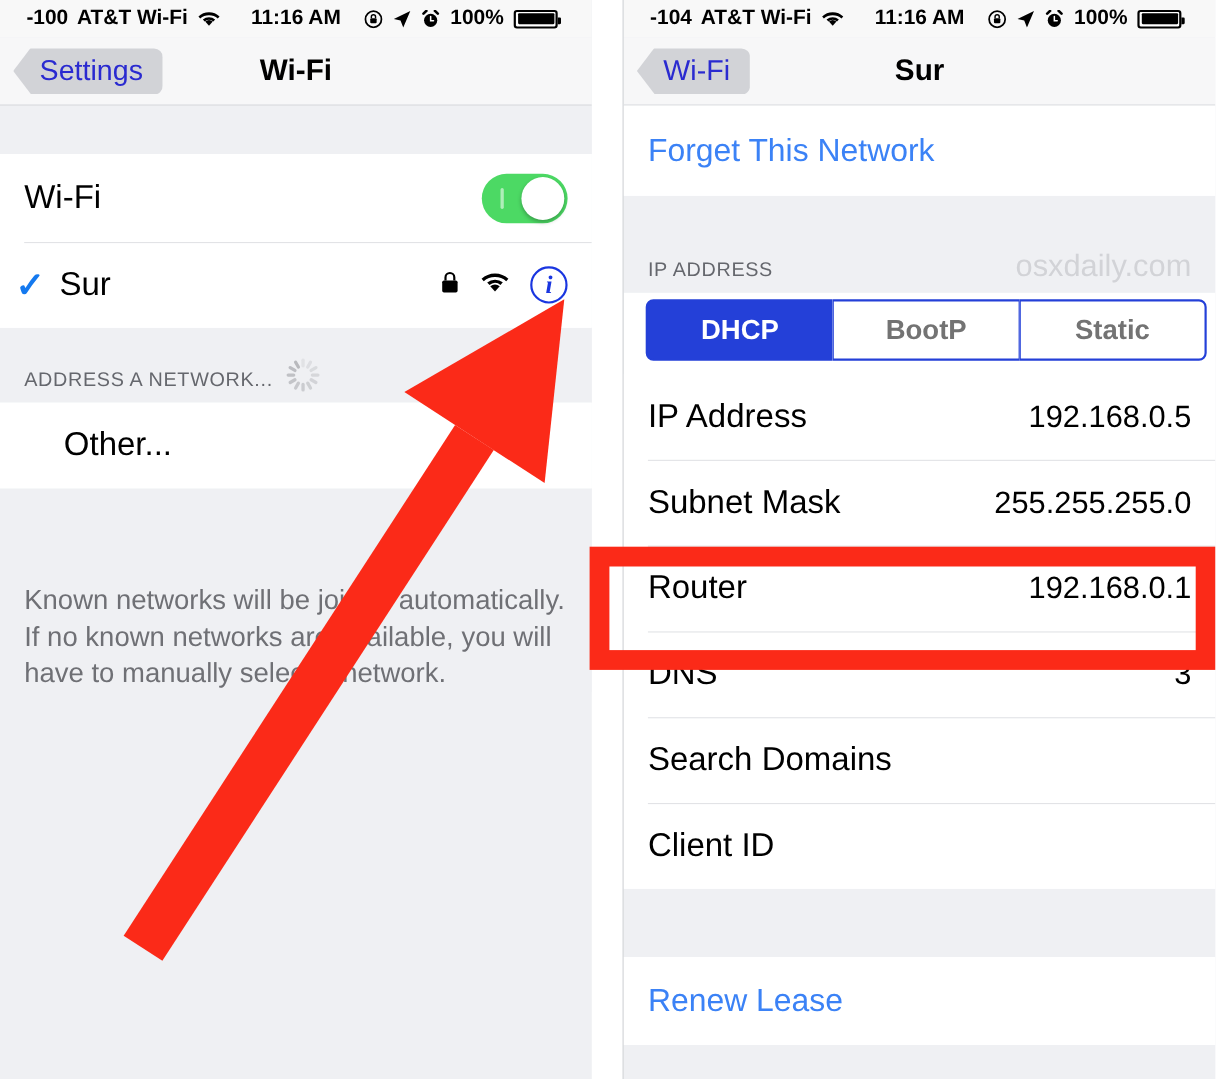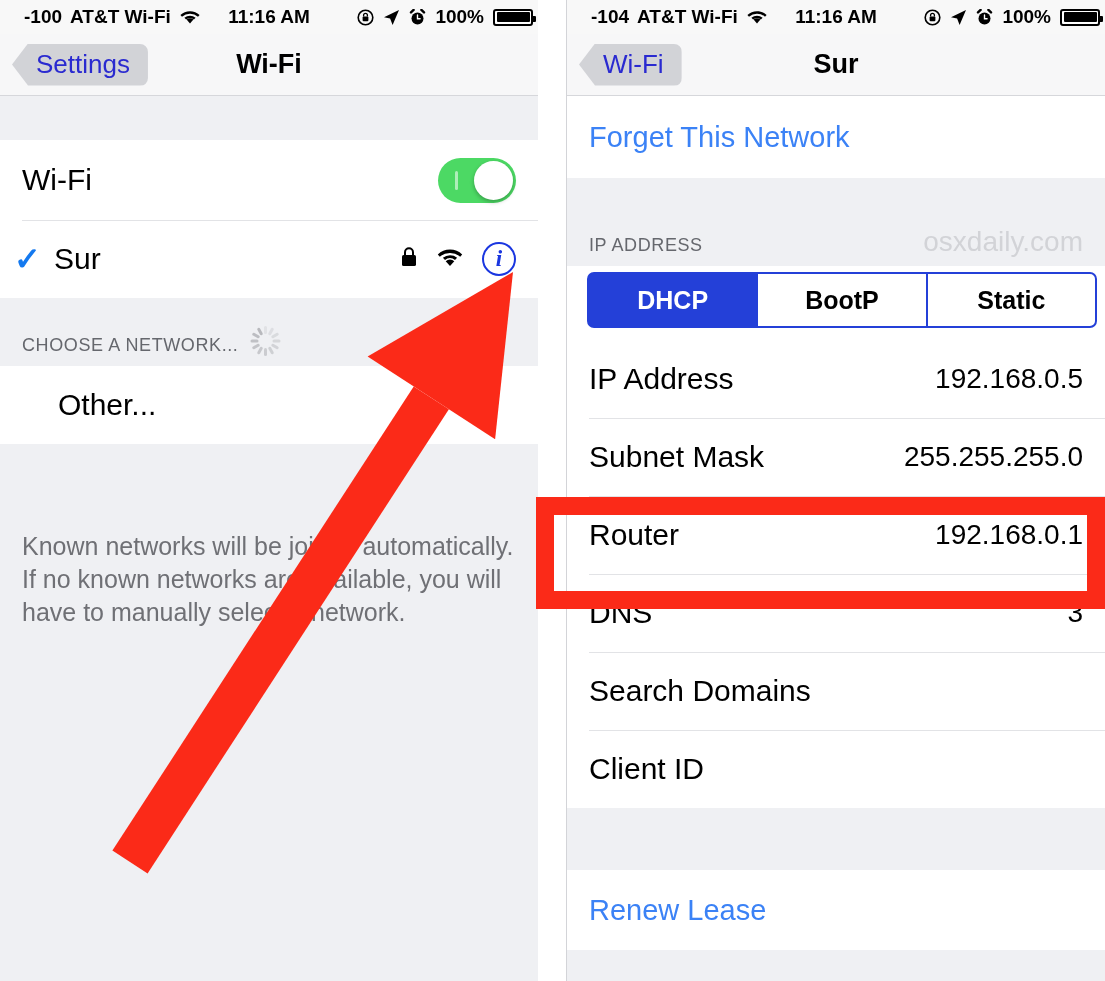--- a/index.html
+++ b/index.html
@@ -17,21 +17,21 @@
 
   
   .statusbar {
     height: 34px; background: #f8f8f8;
     display: flex; align-items: center;
     font-size: 19px; font-weight: bold; color: #000;
     position: relative;
   }
   .sb-left { position: absolute; left: 24px; display: flex; align-items: center; gap: 8px; }
   .sb-mid  { position: absolute; left: 0; right: 0; text-align: center; }
-  .sb-right{ position: absolute; right: 5px; display: flex; align-items: center; gap: 9px; }
+  .sb-right{ position: absolute; right: 31px; display: flex; align-items: center; gap: 9px; }
   .sb-icon { display: inline-flex; align-items: center; }
   .battery {
     width: 40px; height: 17px; border: 2px solid #000; border-radius: 3px;
     position: relative; background: #fff; padding: 1.5px;
   }
   .battery::after {
     content: ""; position: absolute; right: -5px; top: 5px;
     width: 3px; height: 6px; background: #000; border-radius: 0 1px 1px 0;
   }
   .battery i { display: block; height: 100%; background: #000; border-radius: 1px; }
@@ -121,21 +121,21 @@
     position: absolute; left: 13.5px; top: 0; width: 3px; height: 8px;
     background: #b8b9bd; border-radius: 2px;
     transform-origin: 1.5px 15px;
   }
 
   
   .segwrap { background: #fff; padding: 6px 8px 12px 20px; }
   .segment { display: flex; height: 56px; }
   .seg {
     flex: 1; display: flex; align-items: center; justify-content: center;
-    font-size: 25px; font-weight: bold; color: #000000;
+    font-size: 25px; font-weight: bold; color: #737373;
     background: #fff; border: 2px solid #2440d8; border-left-width: 1px; border-right-width: 1px;
   }
   .seg:first-child { border-left-width: 2px; border-radius: 7px 0 0 7px; }
   .seg:last-child  { border-right-width: 2px; border-radius: 0 7px 7px 0; }
   .seg.active { background: #2440d8; color: #fff; }
 
   
   .redbox {
     position: absolute; border: 18px solid #fb2a18;
     pointer-events: none; z-index: 40;
@@ -224,21 +224,21 @@
                 <path d="M14 8.3a11.5 11.5 0 0 0-7.1 2.5l2.1 2.3A8.3 8.3 0 0 1 14 11.1a8.3 8.3 0 0 1 5 1.9l2.1-2.3A11.5 11.5 0 0 0 14 8.3z" fill="#000"></path>
               </svg>
           </span>
           <span class="infobtn">i</span>
         </div>
       </div>
     </div>
 
     <div class="gap" style="height:22px"></div>
     <div class="hdr" style="height:46px">
-      <span class="txt">CHOOSE A NETWORK...</span>
+      <span class="txt">ADDRESS A NETWORK...</span>
       <span class="spinner" id="spinner">
           <i style="transform: rotate(0deg); opacity: 0.25;"></i>
           <i style="transform: rotate(30deg); opacity: 0.32;"></i>
           <i style="transform: rotate(60deg); opacity: 0.39;"></i>
           <i style="transform: rotate(90deg); opacity: 0.45;"></i>
           <i style="transform: rotate(120deg); opacity: 0.52;"></i>
           <i style="transform: rotate(150deg); opacity: 0.59;"></i>
           <i style="transform: rotate(180deg); opacity: 0.66;"></i>
           <i style="transform: rotate(210deg); opacity: 0.73;"></i>
           <i style="transform: rotate(240deg); opacity: 0.8;"></i>

